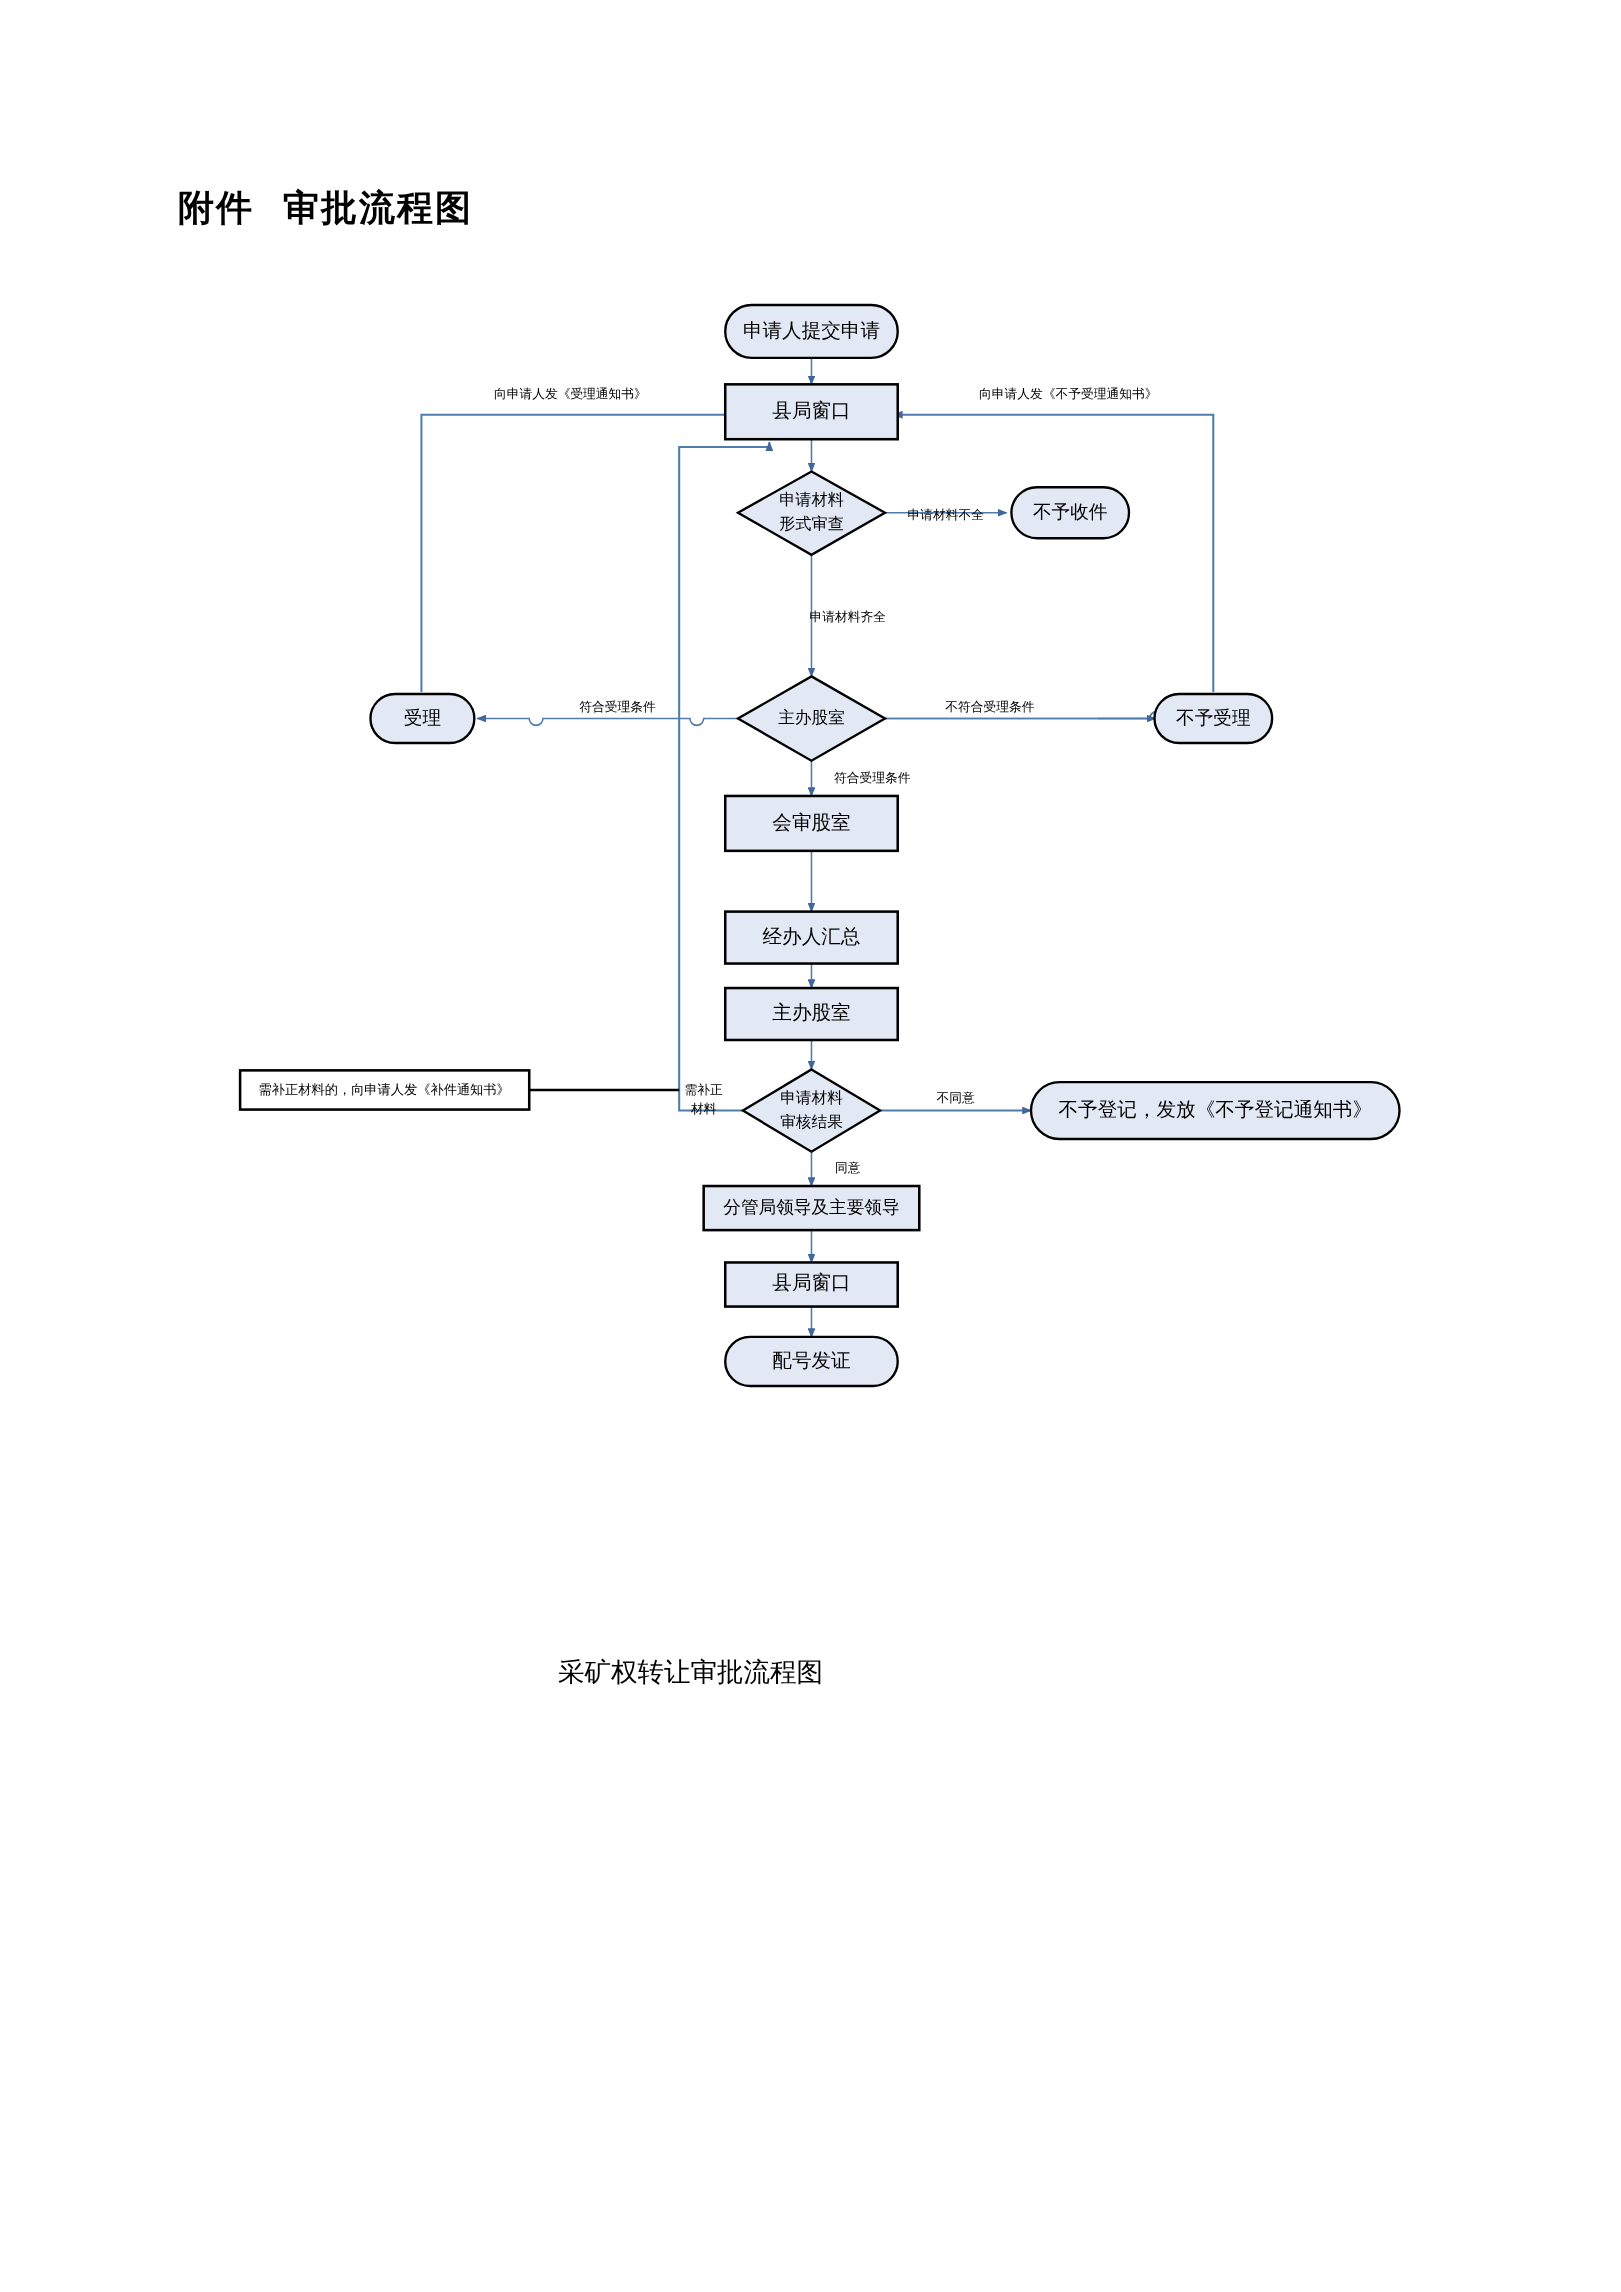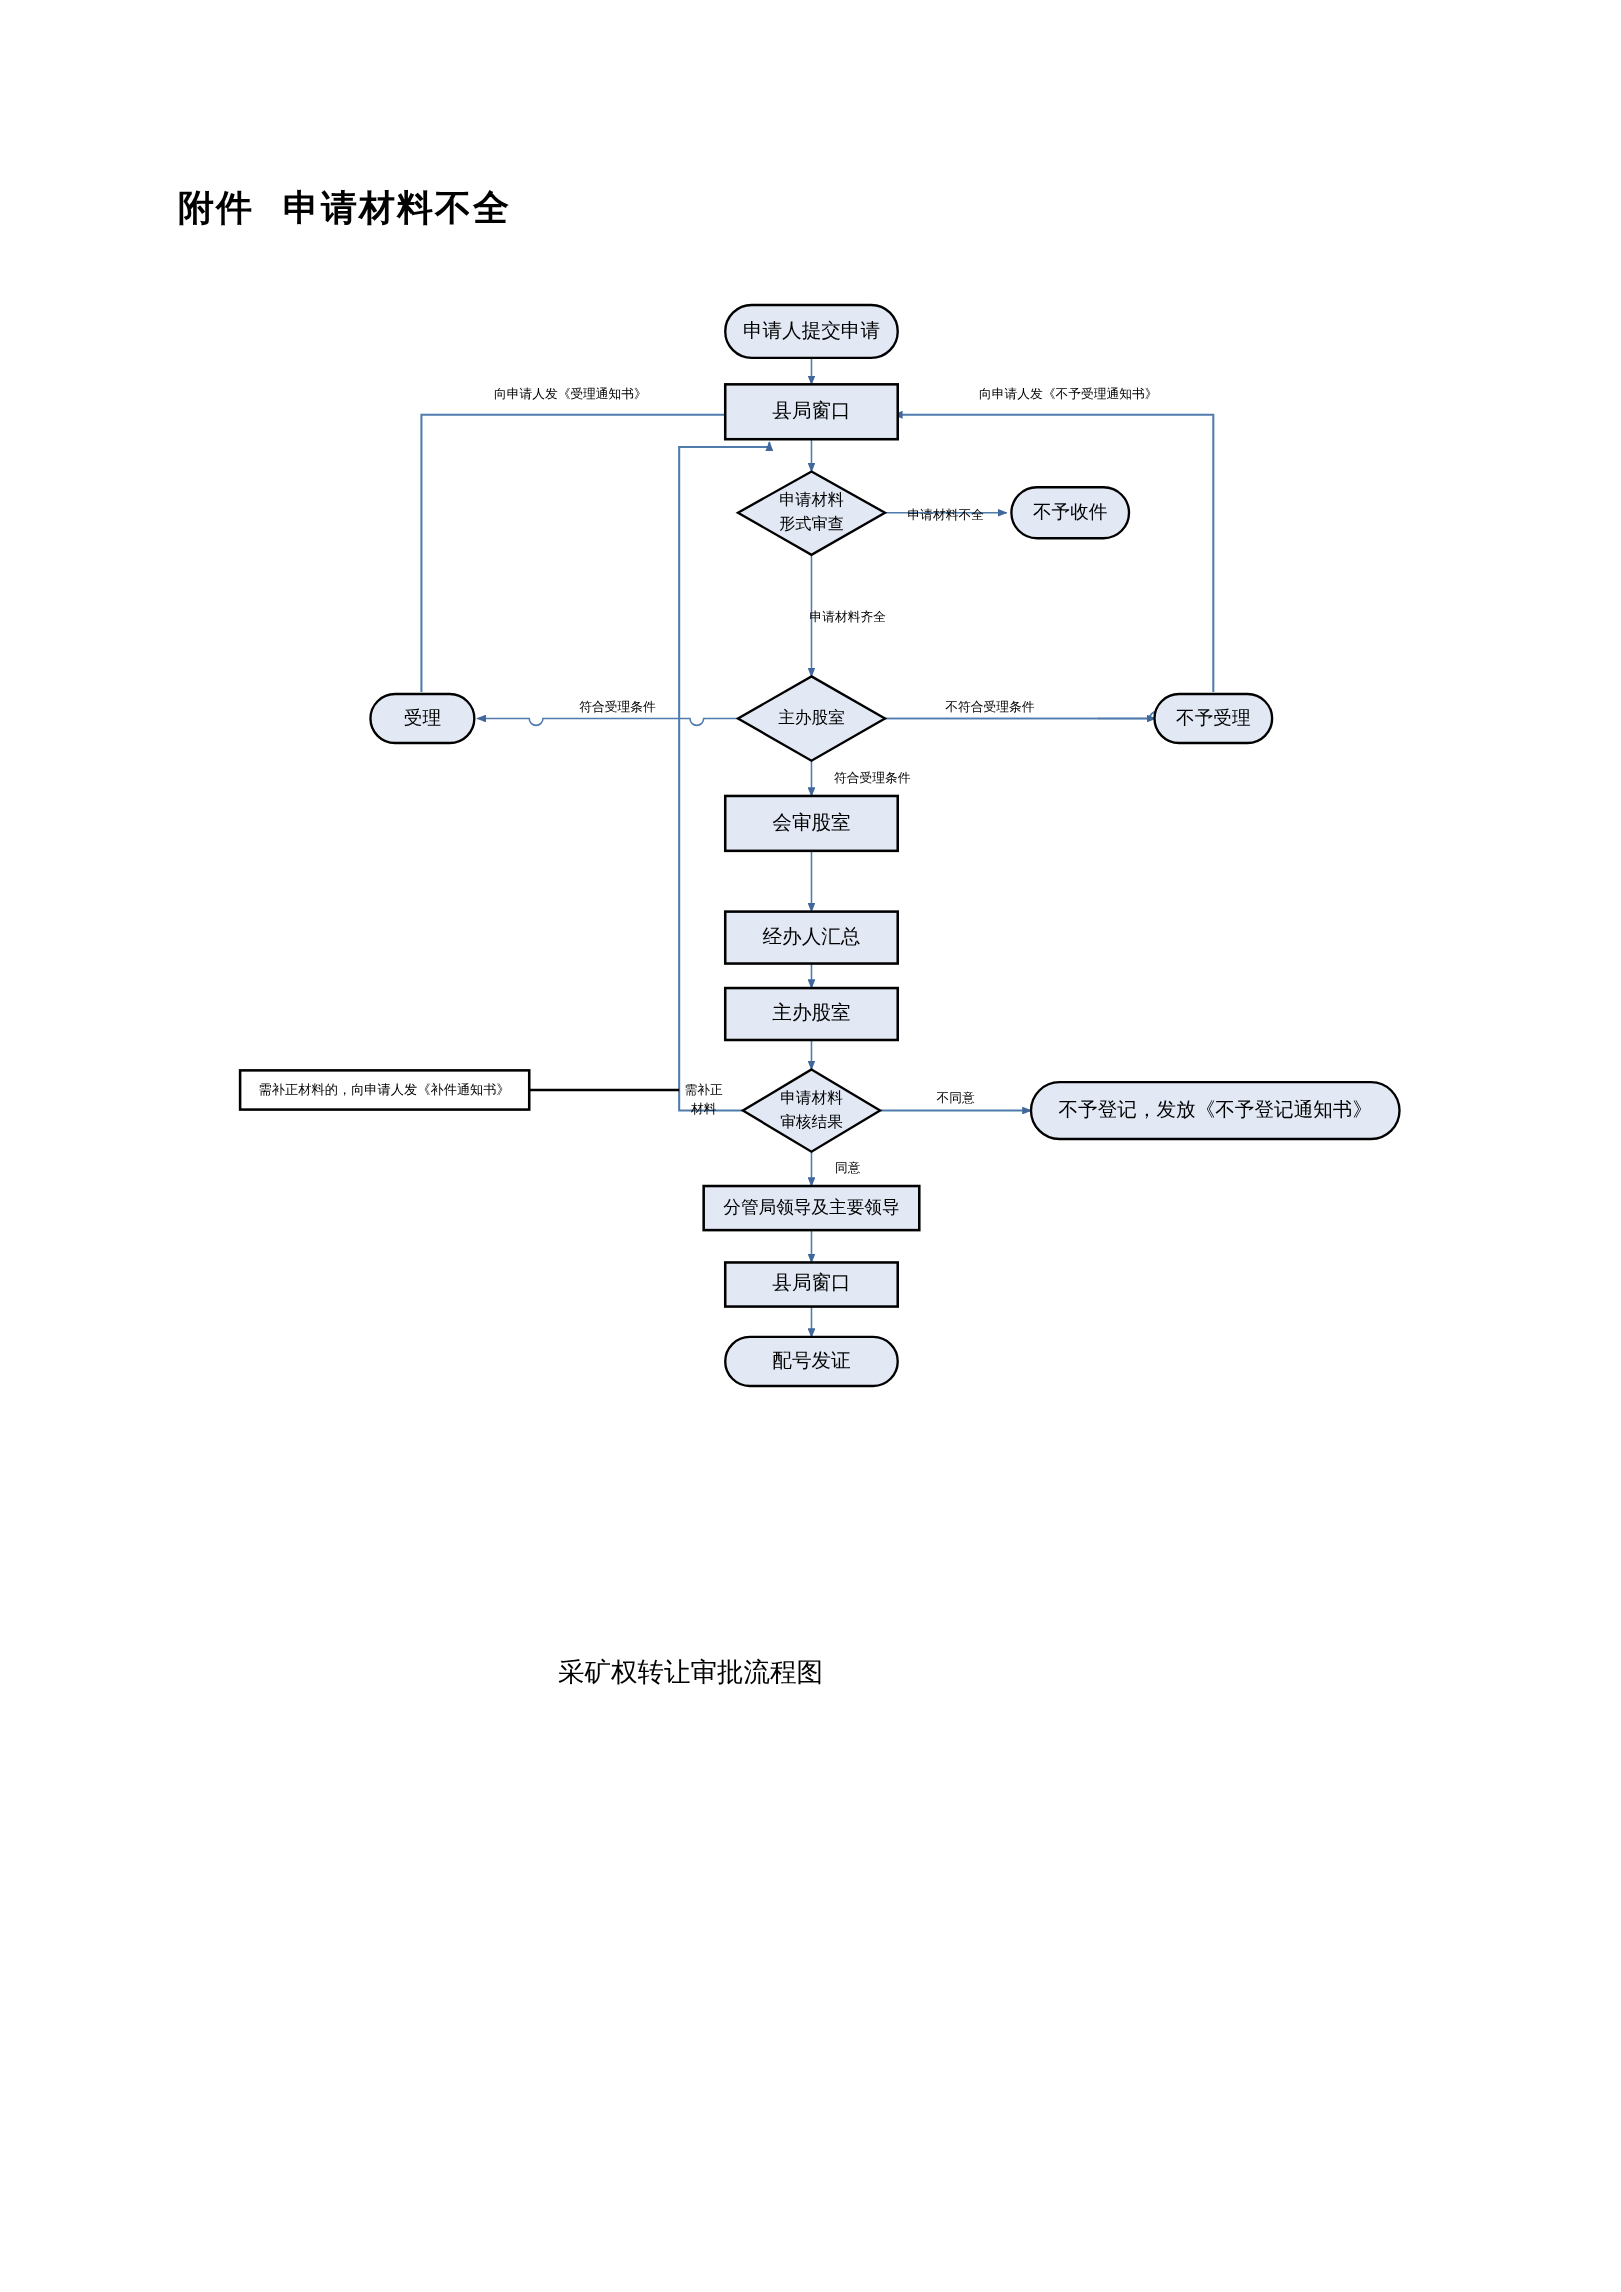--- a/index.html
+++ b/index.html
@@ -71,21 +71,21 @@
     font-size: 13.5px;
     text-anchor: middle;
     dominant-baseline: middle;
   }
 </style>
 </head>
 <body>
 
 <div class="page">
 
-  <div class="doc-title">附件  申请材料不全</div>
+  <div class="doc-title">附件  审批流程图</div>
 
   <div class="flow-wrap">
     <svg class="flow" width="1621" height="1588" viewBox="0 0 1654 1620" xmlns="http://www.w3.org/2000/svg">
       <defs>
         <marker id="arrowBlue" markerWidth="10" markerHeight="8" refX="9" refY="4" orient="auto" markerUnits="userSpaceOnUse">
           <path d="M0,0 L10,4 L0,8 z" fill="#41679b"></path>
         </marker>
         <marker id="arrowBlueThin" markerWidth="9" markerHeight="7" refX="8.5" refY="3.5" orient="auto" markerUnits="userSpaceOnUse">
           <path d="M0,0 L9,3.5 L0,7 z" fill="#4f7cad"></path>
         </marker>

